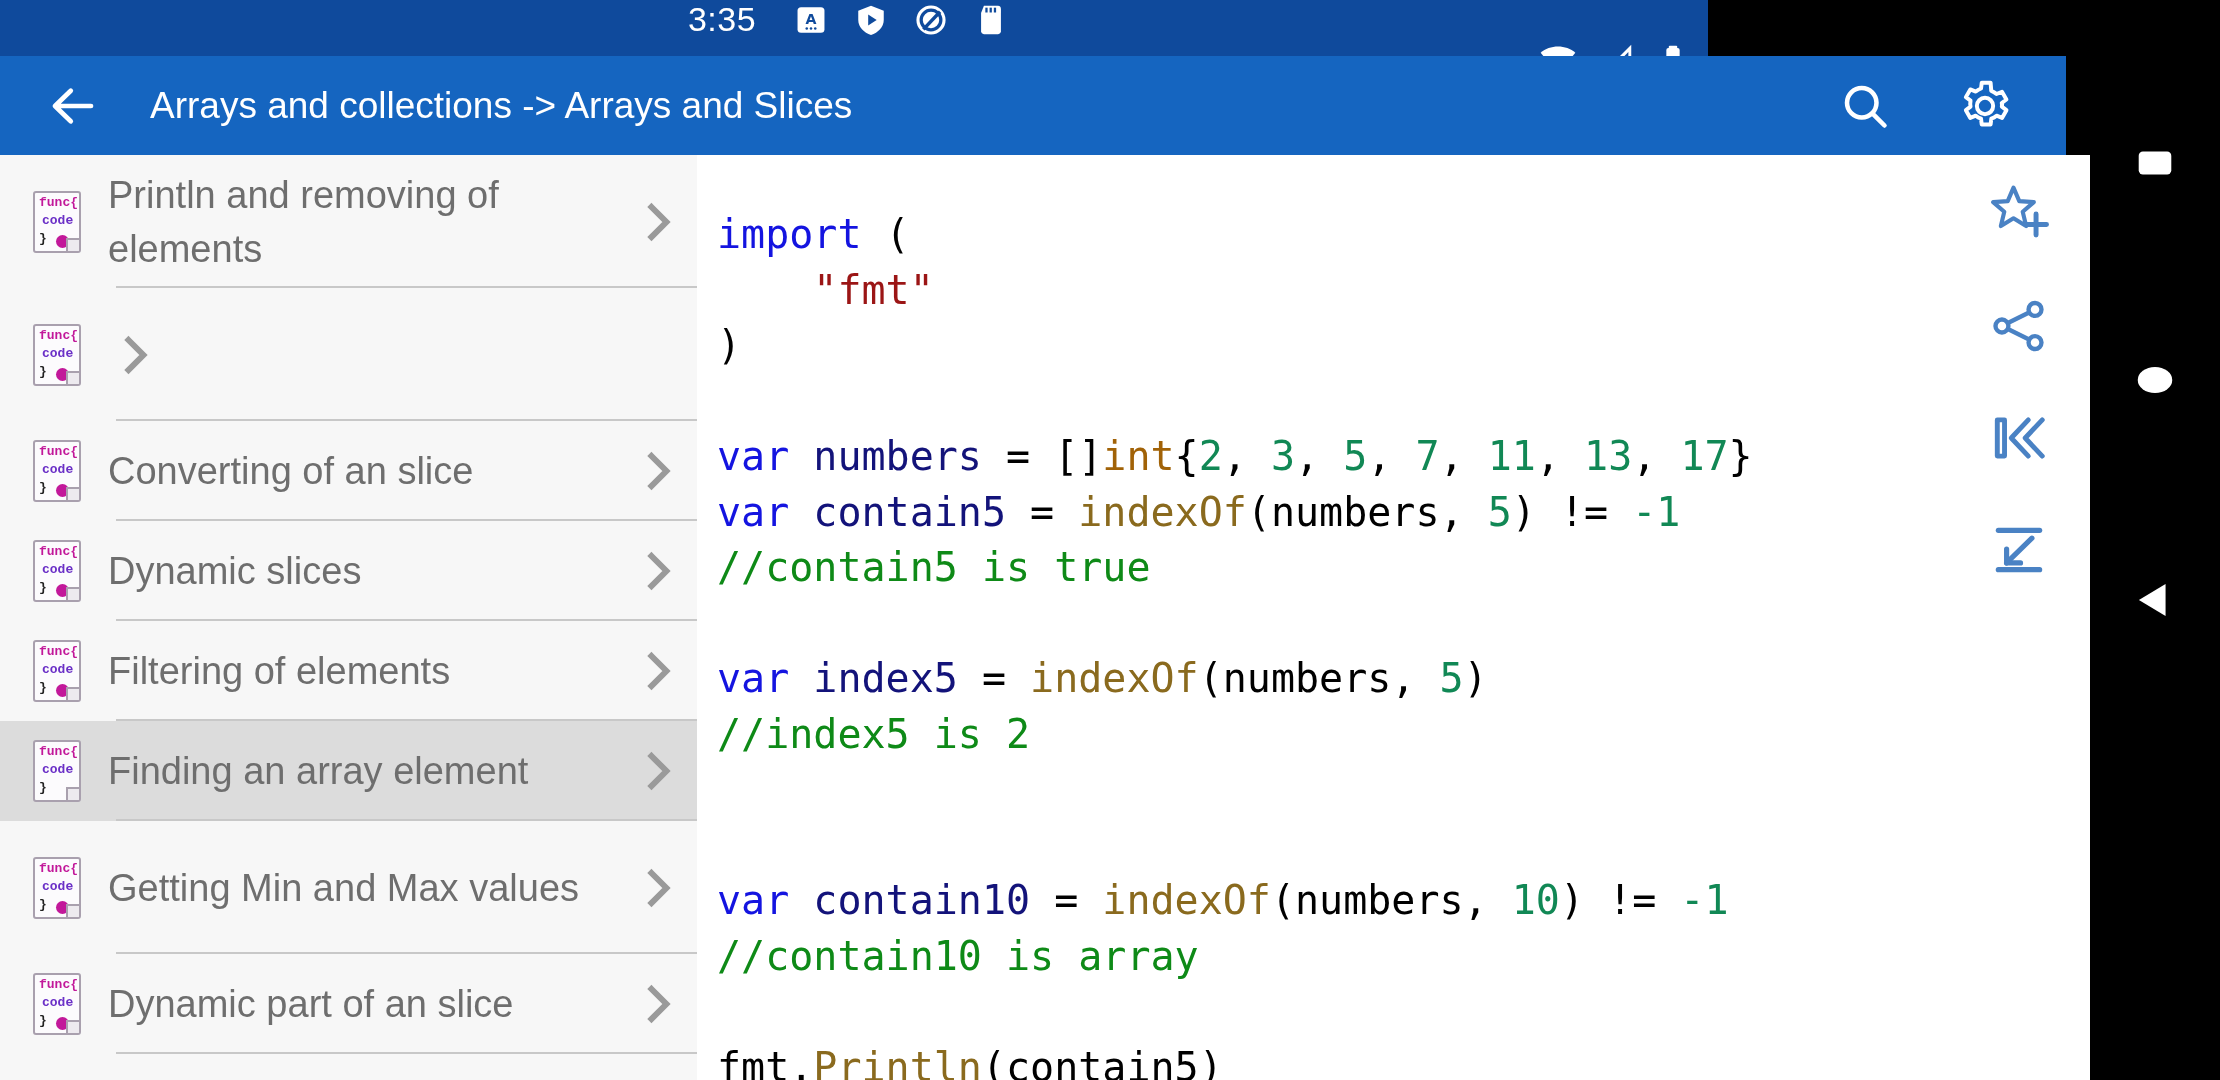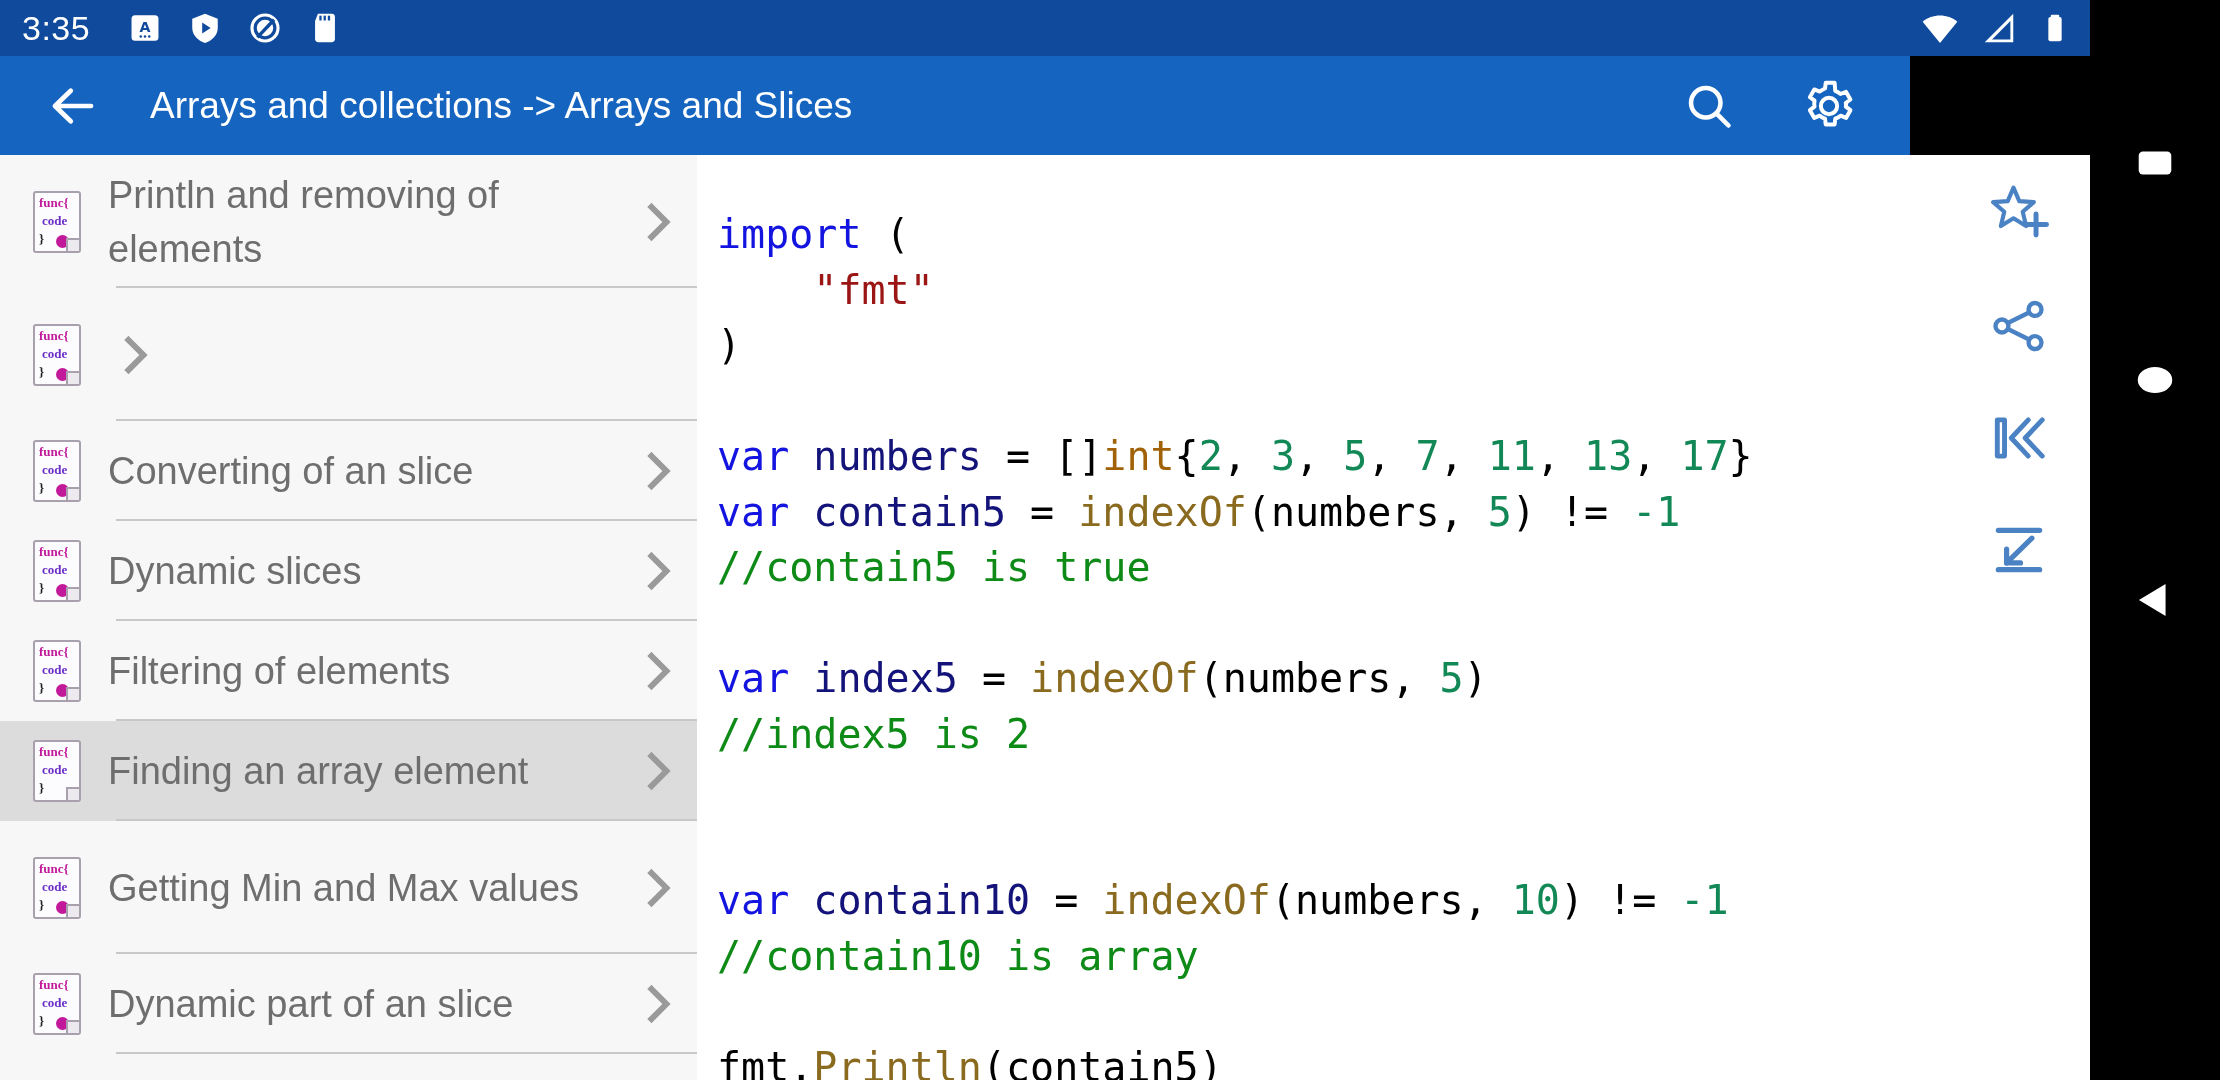--- a/index.html
+++ b/index.html
@@ -11,41 +11,42 @@
   }
   #root {
     position: relative;
     width: 2220px; height: 1080px;
     background: #000;
   }
 
   
   #status-bar {
     position: absolute; left: 0; top: 0;
-    width: 2090px; height: 56px;
+    width: 1708px; height: 56px;
     background: #0F4A9C;
     display: flex; align-items: center;
     box-sizing: border-box;
     padding: 0 8px 0 22px;
+    flex-direction: column;
   }
   #status-clock {
     color: #ffffff;
     font-size: 34px;
     font-family: "Liberation Sans", sans-serif;
     letter-spacing: 0.5px;
     margin-right: 38px;
   }
   .status-icon { margin-right: 26px; display: flex; align-items: center; }
   #status-left { display: flex; align-items: center; }
   #status-right { margin-left: auto; display: flex; align-items: center; gap: 20px; padding-right: 10px;}
 
   
   #app-bar {
     position: absolute; left: 0; top: 56px;
-    width: 1910px; height: 99px;
+    width: 2066px; height: 99px;
     background: #1565C0;
     display: flex; align-items: center;
     box-sizing: border-box;
     padding: 0 24px 0 40px;
   }
   #back-button { width: 66px; height: 66px; display:flex; align-items:center; justify-content:center; cursor:pointer;}
   #app-title {
     color: #ffffff;
     font-size: 37px;
     font-family: "Liberation Sans", sans-serif;
@@ -103,21 +104,21 @@
     position: relative;
     width: 48px; height: 62px;
     background: #FCFBFD;
     border: 2px solid #A9A0AE;
     border-radius: 3px;
     box-sizing: border-box;
     overflow: hidden;
   }
   .cfi-l1, .cfi-l2, .cfi-l3 {
     position: absolute; left: 4px;
-    font-family: Liberation Serif, serif;
+    font-family: Liberation Mono, monospace;
     font-weight: bold;
     white-space: nowrap;
   }
   .cfi-l1 { top: 2px; font-size: 13px; color: #C2189A; }
   .cfi-l2 { top: 20px; left: 7px; font-size: 13px; color: #6B30C7; }
   .cfi-l3 { top: 38px; font-size: 13px; color: #222; }
   .cfi-dot {
     position: absolute; left: 21px; top: 42px;
     width: 13px; height: 13px; border-radius: 50%;
     background: #C2189A;

